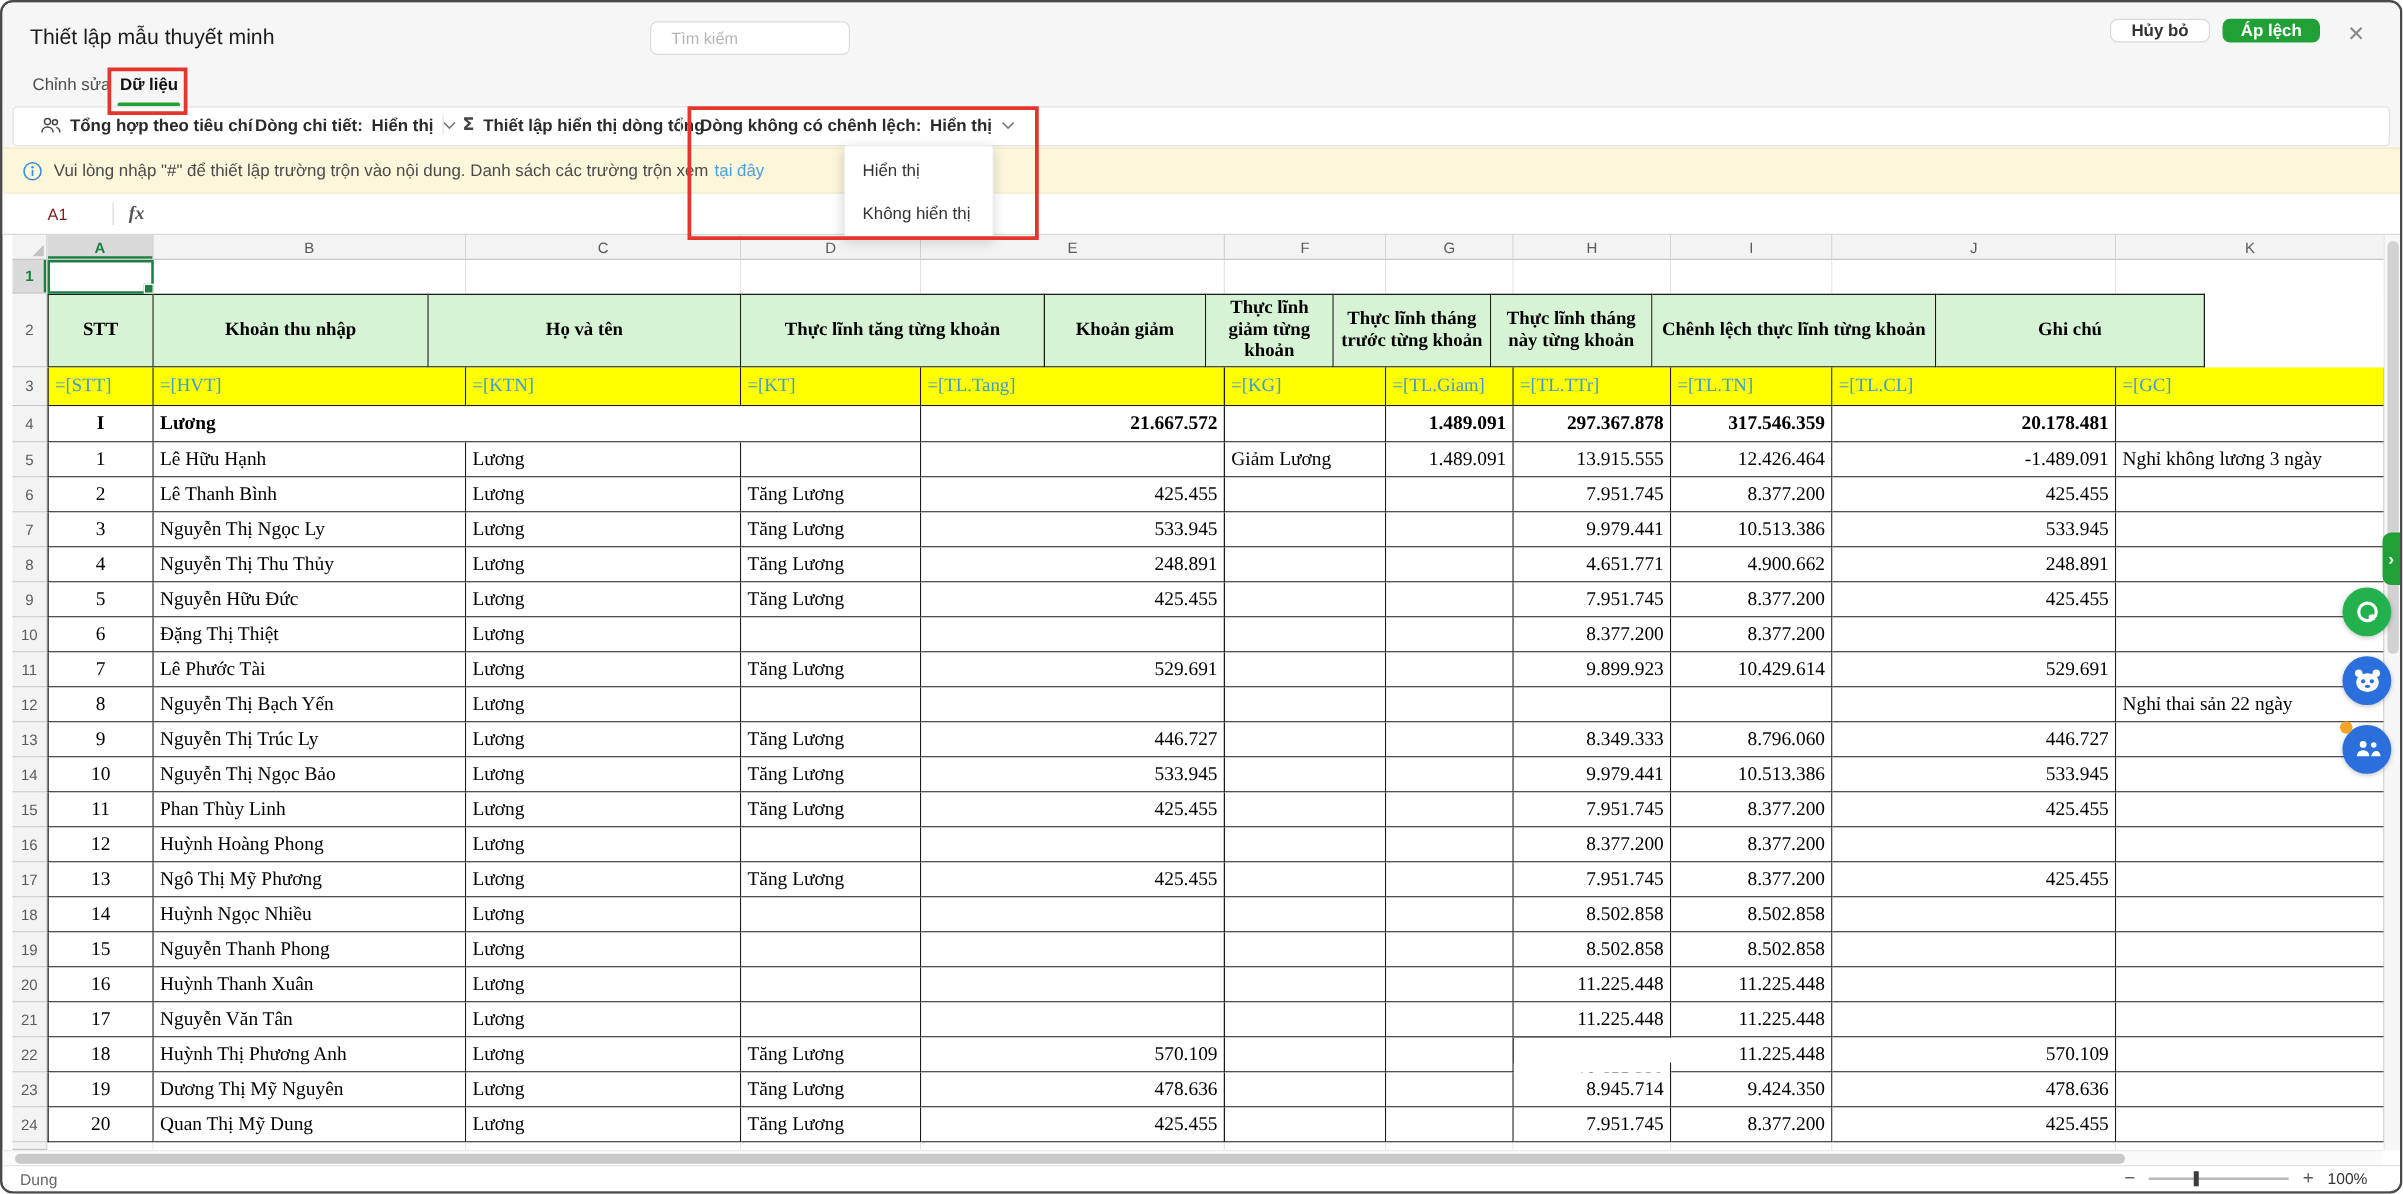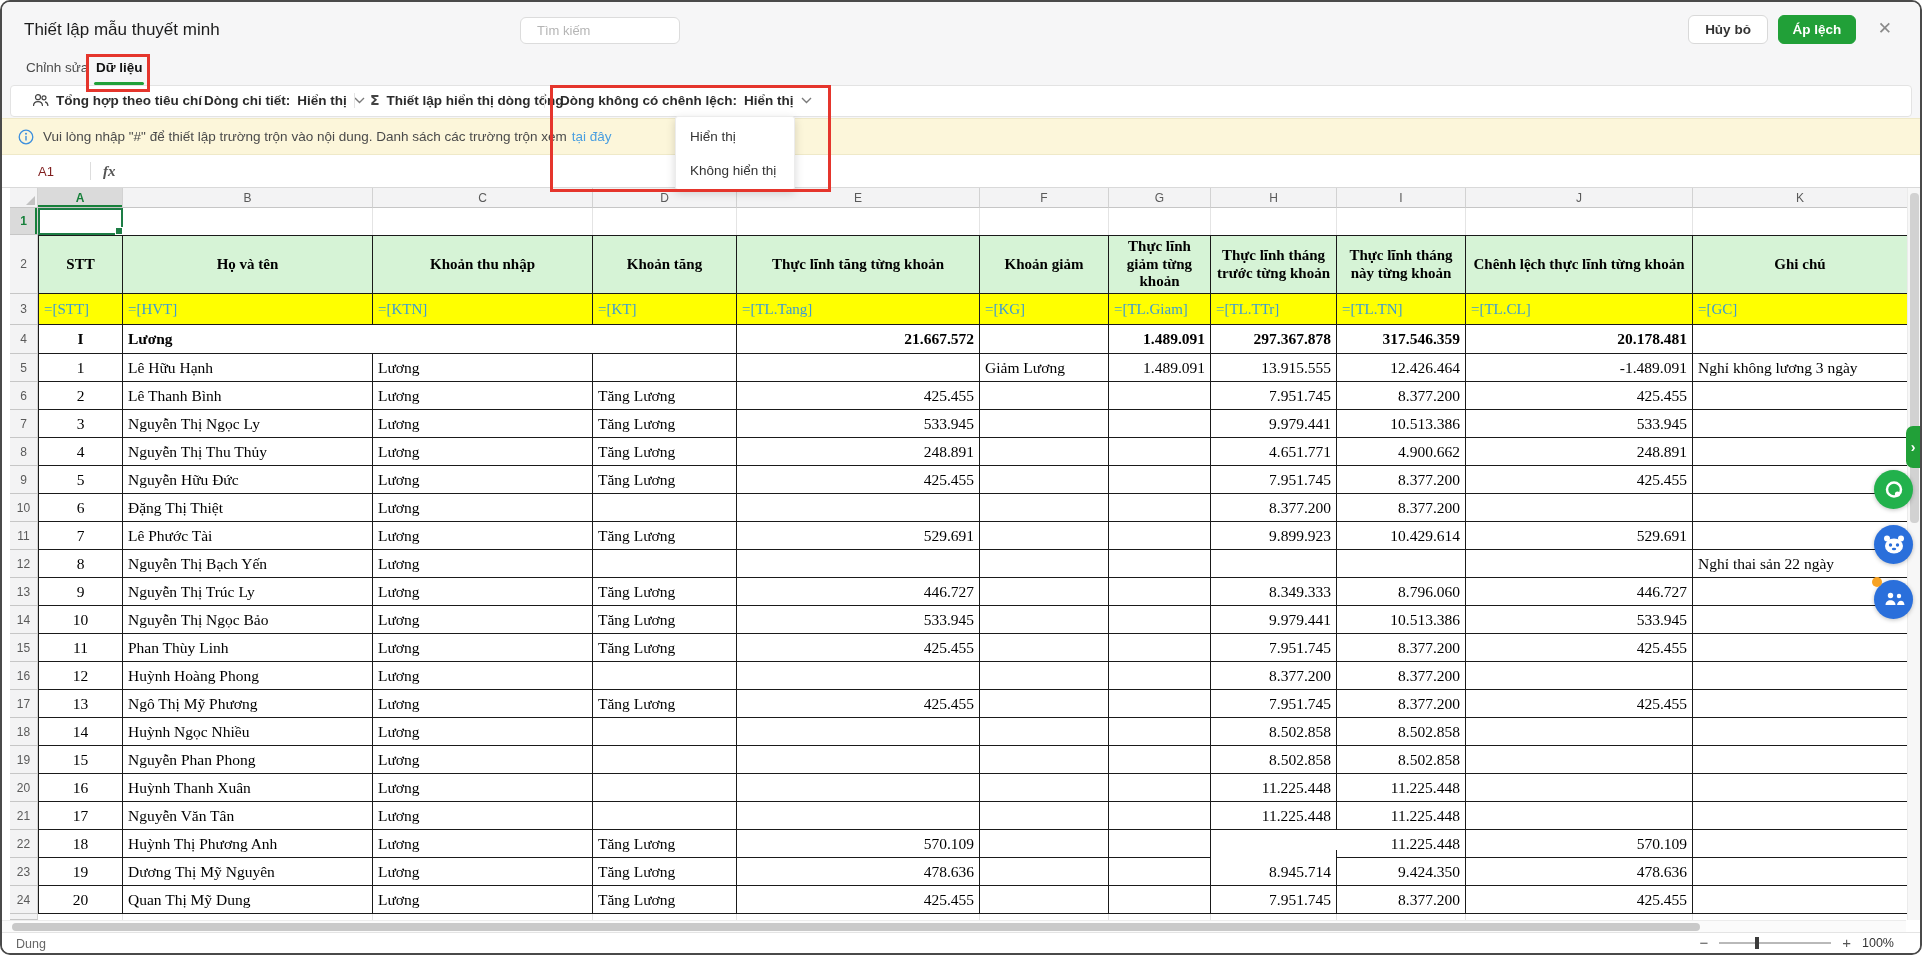--- a/index.html
+++ b/index.html
@@ -7,21 +7,21 @@
   .window{position:relative;width:1922px;height:955px;border:2px solid #4a4a4a;border-radius:10px;
           overflow:hidden;background:#fff;font-family:"Liberation Sans","DejaVu Sans",sans-serif;}
   
   .titlebar{position:absolute;left:0;right:0;top:0;height:54px;background:#f6f6f7;}
   .page-title{position:absolute;left:22px;top:18px;font-size:17px;font-weight:400;color:#1c1c1c;}
   .searchbox{position:absolute;left:518px;top:15px;width:160px;height:27px;background:#fff;
              border:1px solid #dcdcdc;border-radius:6px;display:flex;align-items:center;padding:0 8px;}
   .searchbox input{border:none;outline:none;flex:1;font-size:13px;margin-left:6px;color:#333;
                    font-family:"Liberation Sans","DejaVu Sans",sans-serif;background:transparent;}
   .searchbox input::placeholder{color:#b5b5b5;}
-  .btn{position:absolute;top:13px;height:29px;border-radius:6px;font-size:13.5px;font-weight:700;
+  .btn{position:absolute;top:13px;height:19px;border-radius:6px;font-size:13.5px;font-weight:700;
        display:flex;align-items:center;justify-content:center;cursor:pointer;}
   .btn-ghost{right:152px;width:80px;background:#fff;border:1px solid #d9d9d9;color:#333;}
   .btn-primary{right:64px;width:78px;background:#21a038;border:1px solid #21a038;color:#fff;}
   .close-x{position:absolute;right:28px;top:16px;font-size:17px;color:#8a8a8a;cursor:pointer;}
   
   .tabs{position:absolute;left:0;right:0;top:54px;height:29px;background:#f6f6f7;}
   .tab{position:absolute;top:4px;font-size:13.5px;color:#4b4b4b;cursor:pointer;}
   .tab.active{color:#111;font-weight:700;}
   .tab-underline{position:absolute;left:92px;bottom:0;width:50px;height:3px;background:#21a038;border-radius:2px;}
   
@@ -202,23 +202,22 @@
         <div class="ecell" style="width: 129px;"></div>
         <div class="ecell" style="width: 102px;"></div>
         <div class="ecell" style="width: 126px;"></div>
         <div class="ecell" style="width: 129px;"></div>
         <div class="ecell" style="width: 227px;"></div>
         <div class="ecell" style="width: 215px;"></div>
       </div>
       <div class="srow" style="height: 59px;">
         <div class="rhd" style="width: 28px;">2</div>
         <div class="cell hcell bl" style="width: 85px;">STT</div>
+        <div class="cell hcell" style="width: 220px;">Khoản thu nhập</div>
         <div class="cell hcell" style="width: 250px;">Họ và tên</div>
-        <div class="cell hcell" style="width: 220px;">Khoản thu nhập</div>
-        <div class="cell hcell" style="width: 144px;">Khoản tăng</div>
         <div class="cell hcell" style="width: 243px;">Thực lĩnh tăng từng khoản</div>
         <div class="cell hcell" style="width: 129px;">Khoản giảm</div>
         <div class="cell hcell" style="width: 102px;">Thực lĩnh giảm từng khoản</div>
         <div class="cell hcell" style="width: 126px;">Thực lĩnh tháng trước từng khoản</div>
         <div class="cell hcell" style="width: 129px;">Thực lĩnh tháng này từng khoản</div>
         <div class="cell hcell" style="width: 227px;">Chênh lệch thực lĩnh từng khoản</div>
         <div class="cell hcell" style="width: 215px;">Ghi chú</div>
       </div>
       <div class="srow" style="height: 31px;">
         <div class="rhd" style="width: 28px;">3</div>
@@ -438,21 +437,21 @@
         <div class="cell al-l" style="width: 129px;"></div>
         <div class="cell al-r" style="width: 102px;"></div>
         <div class="cell al-r" style="width: 126px;">8.502.858</div>
         <div class="cell al-r" style="width: 129px;">8.502.858</div>
         <div class="cell al-r" style="width: 227px;"></div>
         <div class="cell al-l" style="width: 215px;"></div>
       </div>
       <div class="srow" style="height: 28px;">
         <div class="rhd" style="width: 28px;">19</div>
         <div class="cell al-c bl" style="width: 85px;">15</div>
-        <div class="cell al-l" style="width: 250px;">Nguyễn Phan Phong</div>
+        <div class="cell al-l" style="width: 250px;">Nguyễn Thanh Phong</div>
         <div class="cell al-l" style="width: 220px;">Lương</div>
         <div class="cell al-l" style="width: 144px;"></div>
         <div class="cell al-r" style="width: 243px;"></div>
         <div class="cell al-l" style="width: 129px;"></div>
         <div class="cell al-r" style="width: 102px;"></div>
         <div class="cell al-r" style="width: 126px;">8.502.858</div>
         <div class="cell al-r" style="width: 129px;">8.502.858</div>
         <div class="cell al-r" style="width: 227px;"></div>
         <div class="cell al-l" style="width: 215px;"></div>
       </div>

